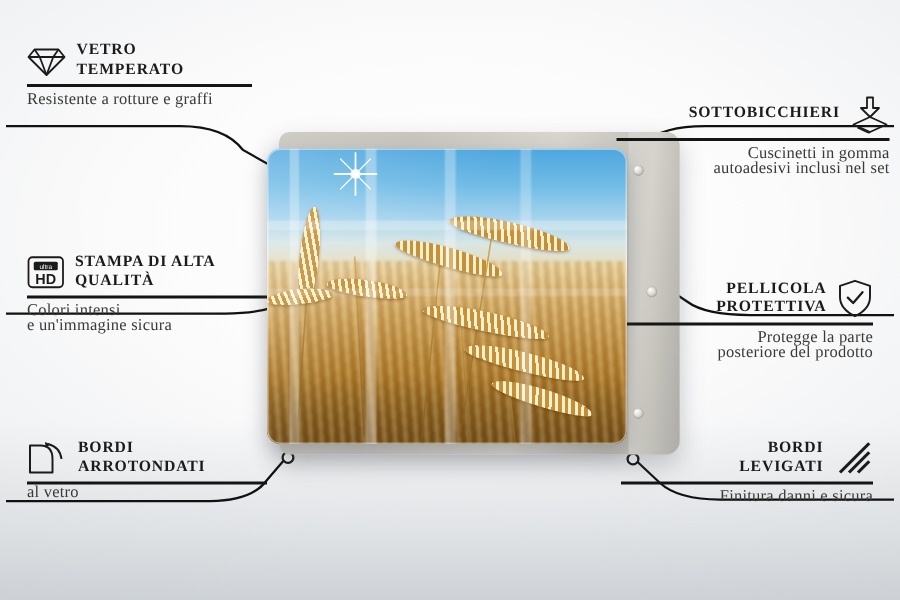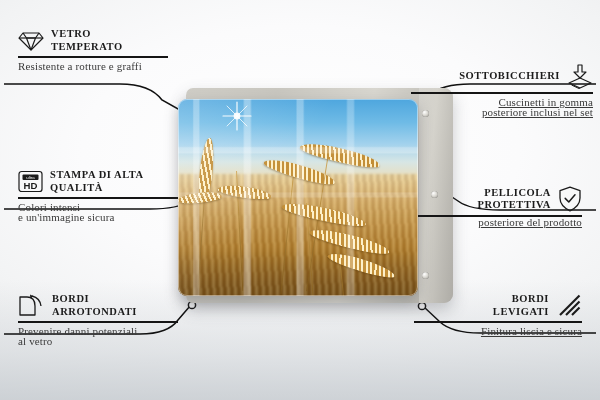--- a/index.html
+++ b/index.html
@@ -27,21 +27,21 @@
     font-weight:bold;font-size:10.5px;line-height:12.5px;
     letter-spacing:.55px;color:#1b1b1b;text-transform:uppercase;
     white-space:nowrap;
   }
   .co-right .co-title{text-align:right;}
   .co-rule{height:1.6px;background:#151515;margin-top:3px;}
   .co-sub{
     font-size:11px;line-height:10.2px;color:#3a3a3a;margin-top:3.5px;
     letter-spacing:.15px;
   }
-  .co-right .co-sub{text-align:right;text-decoration:underline;}
+  .co-right .co-sub{text-align:right;}
   .ico{flex:0 0 auto;display:block;}
 
   
   #leaders{position:absolute;inset:0;width:600px;height:400px;pointer-events:none;}
 
   
   #product{position:absolute;left:178px;top:88px;width:275px;height:215px;}
   #backpanel{
     position:absolute;left:8px;top:0;width:267px;height:215px;
     border-radius:7px 9px 9px 7px;
@@ -246,66 +246,66 @@
         <path d="M2,21 V3 H9 Q17,3 17,12 V21 Z" fill="none" stroke="#1b1b1b" stroke-width="1.3" stroke-linejoin="round"></path>
         <path d="M14,2 Q22,4 23,12" fill="none" stroke="#1b1b1b" stroke-width="1.3"></path>
         <path d="M12,0.6 L15.6,2.2 L12.4,4.6 Z" fill="#1b1b1b"></path>
       </svg>
       <div>
         <div class="co-title">BORDI</div>
         <div class="co-title">ARROTONDATI</div>
       </div>
     </div>
     <div class="co-rule" style="width:160px;"></div>
-    <div class="co-sub">Prevenire danni potenziali</div>
     <div class="co-sub" style="margin-top:0;">al vetro</div>
   </div>
 
   <div class="callout co-right" style="right:7px;top:44px;width:190px;margin-top:20px;">
     <div class="co-head">
       <div>
         <div class="co-title">SOTTOBICCHIERI</div>
       </div>
       <svg class="ico" width="26" height="25" viewBox="0 0 26 25">
         <path d="M11,1 H15 V8 H19 L13,14 L7,8 H11 Z" fill="none" stroke="#1b1b1b" stroke-width="1.2" stroke-linejoin="round"></path>
         <path d="M13,14 L24,19 L13,24 L2,19 Z" fill="none" stroke="#1b1b1b" stroke-width="1.2" stroke-linejoin="round"></path>
         <path d="M4.5,21 L13,25" fill="none" stroke="#1b1b1b" stroke-width="1"></path>
       </svg>
     </div>
     <div class="co-rule" style="width:182px;margin-left:auto;"></div>
     <div class="co-sub">Cuscinetti in gomma</div>
-    <div class="co-sub" style="margin-top:0;">posteriore inclusi nel set</div>
+    <div class="co-sub" style="margin-top:0;">autoadesivi inclusi nel set</div>
   </div>
 
   <div class="callout co-right" style="right:18px;top:186px;width:175px;">
     <div class="co-head">
       <div>
         <div class="co-title">PELLICOLA</div>
         <div class="co-title">PROTETTIVA</div>
       </div>
       <svg class="ico" width="24" height="26" viewBox="0 0 24 26">
         <path d="M12,1.2 L22,4.6 V12 Q22,20 12,24.8 Q2,20 2,12 V4.6 Z" fill="none" stroke="#1b1b1b" stroke-width="1.3" stroke-linejoin="round"></path>
         <path d="M7.2,12.4 L10.8,16 L17,8.8" fill="none" stroke="#1b1b1b" stroke-width="1.5" stroke-linecap="round" stroke-linejoin="round"></path>
       </svg>
     </div>
     <div class="co-rule" style="width:168px;margin-left:auto;"></div>
+    <div class="co-sub">Protegge la parte</div>
     <div class="co-sub" style="margin-top:0;">posteriore del prodotto</div>
   </div>
 
   <div class="callout co-right" style="right:18px;top:293px;width:175px;">
     <div class="co-head">
       <div>
         <div class="co-title">BORDI</div>
         <div class="co-title">LEVIGATI</div>
       </div>
       <svg class="ico" width="26" height="23" viewBox="0 0 26 23">
         <g stroke="#1b1b1b" stroke-width="2.1">
           <line x1="23.5" y1="1.5" x2="4" y2="21"></line>
           <line x1="23.5" y1="7.5" x2="10" y2="21"></line>
           <line x1="23.5" y1="13.5" x2="16" y2="21"></line>
         </g>
       </svg>
     </div>
     <div class="co-rule" style="width:168px;margin-left:auto;"></div>
-    <div class="co-sub">Finitura liscia e sicura</div>
+    <div class="co-sub">Finitura danni e sicura</div>
   </div>
 
 </div>
 
 </body></html>

